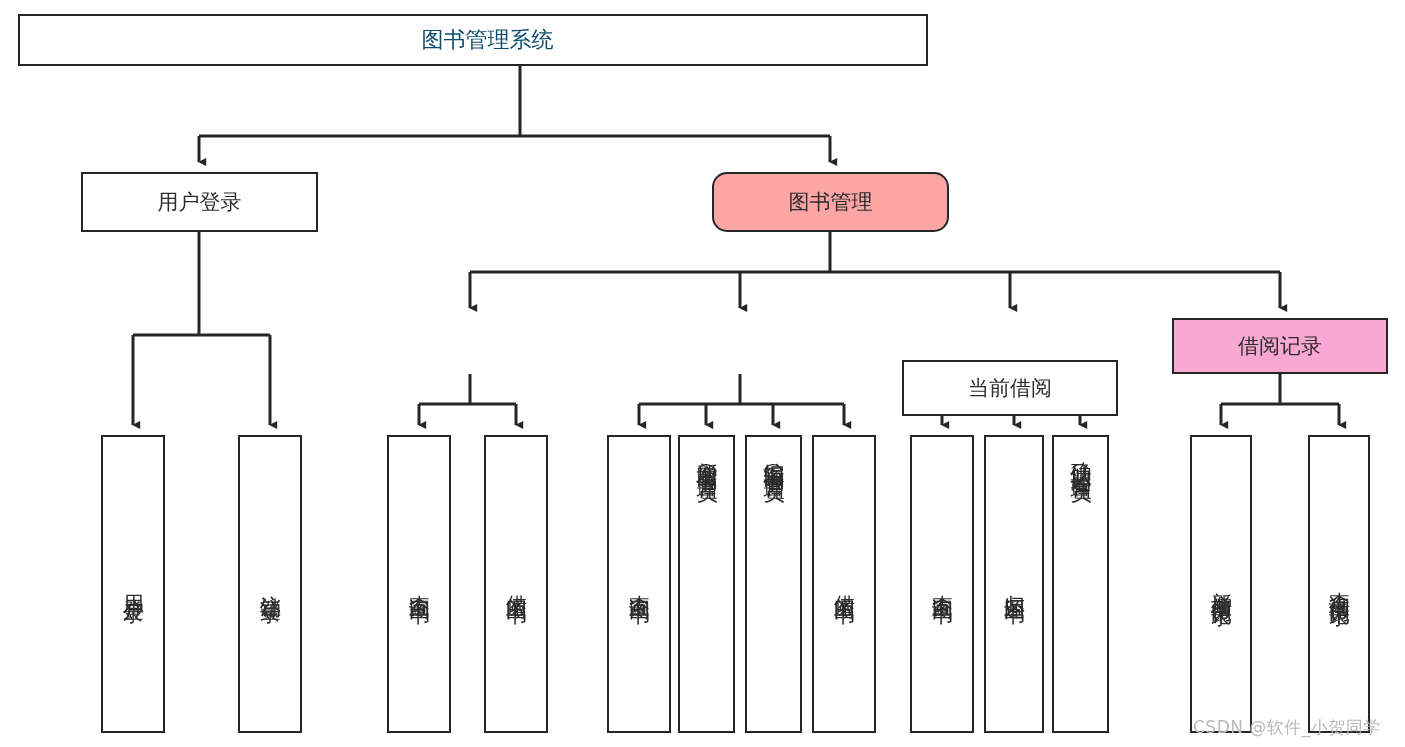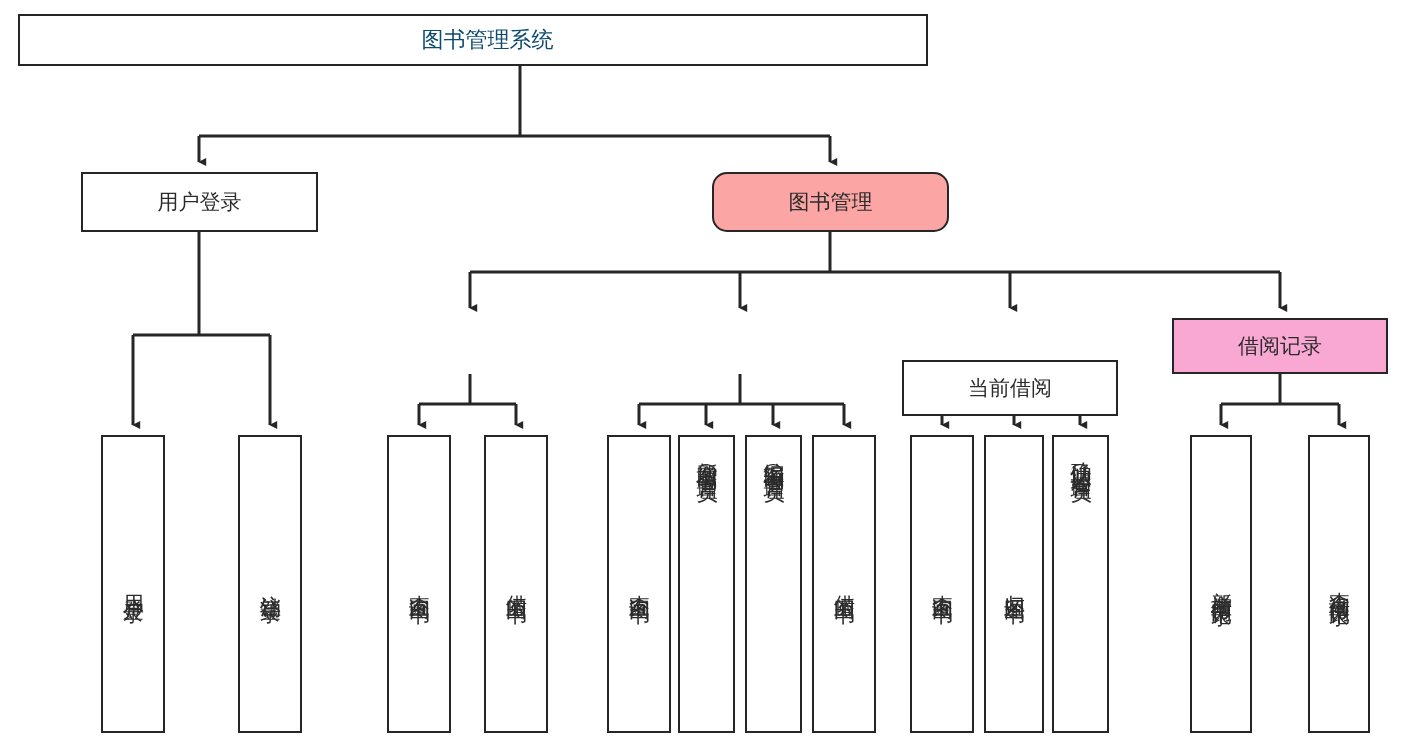--- a/index.html
+++ b/index.html
@@ -192,14 +192,15 @@
   <div class="node vert" style="left: 1052px; top: 435px; width: 57px; height: 298px; border-color: rgb(38, 38, 38); background: rgb(255, 255, 255); color: rgb(43, 43, 43);">
     <span class="node-label">确认归还（管理员）</span>
   </div>
   <div class="node vert mid" style="left: 1190px; top: 435px; width: 62px; height: 298px; border-color: rgb(38, 38, 38); background: rgb(255, 255, 255); color: rgb(43, 43, 43);">
     <span class="node-label">新增借阅记录</span>
   </div>
   <div class="node vert mid" style="left: 1308px; top: 435px; width: 62px; height: 298px; border-color: rgb(38, 38, 38); background: rgb(255, 255, 255); color: rgb(43, 43, 43);">
     <span class="node-label">查询借阅记录</span>
   </div>
 
+  <div class="watermark" style="left: 1193px; top: 716px; color: rgb(185, 185, 185);">CSDN @软件_小贺同学</div>
 
 </div>
 
 </body></html>

